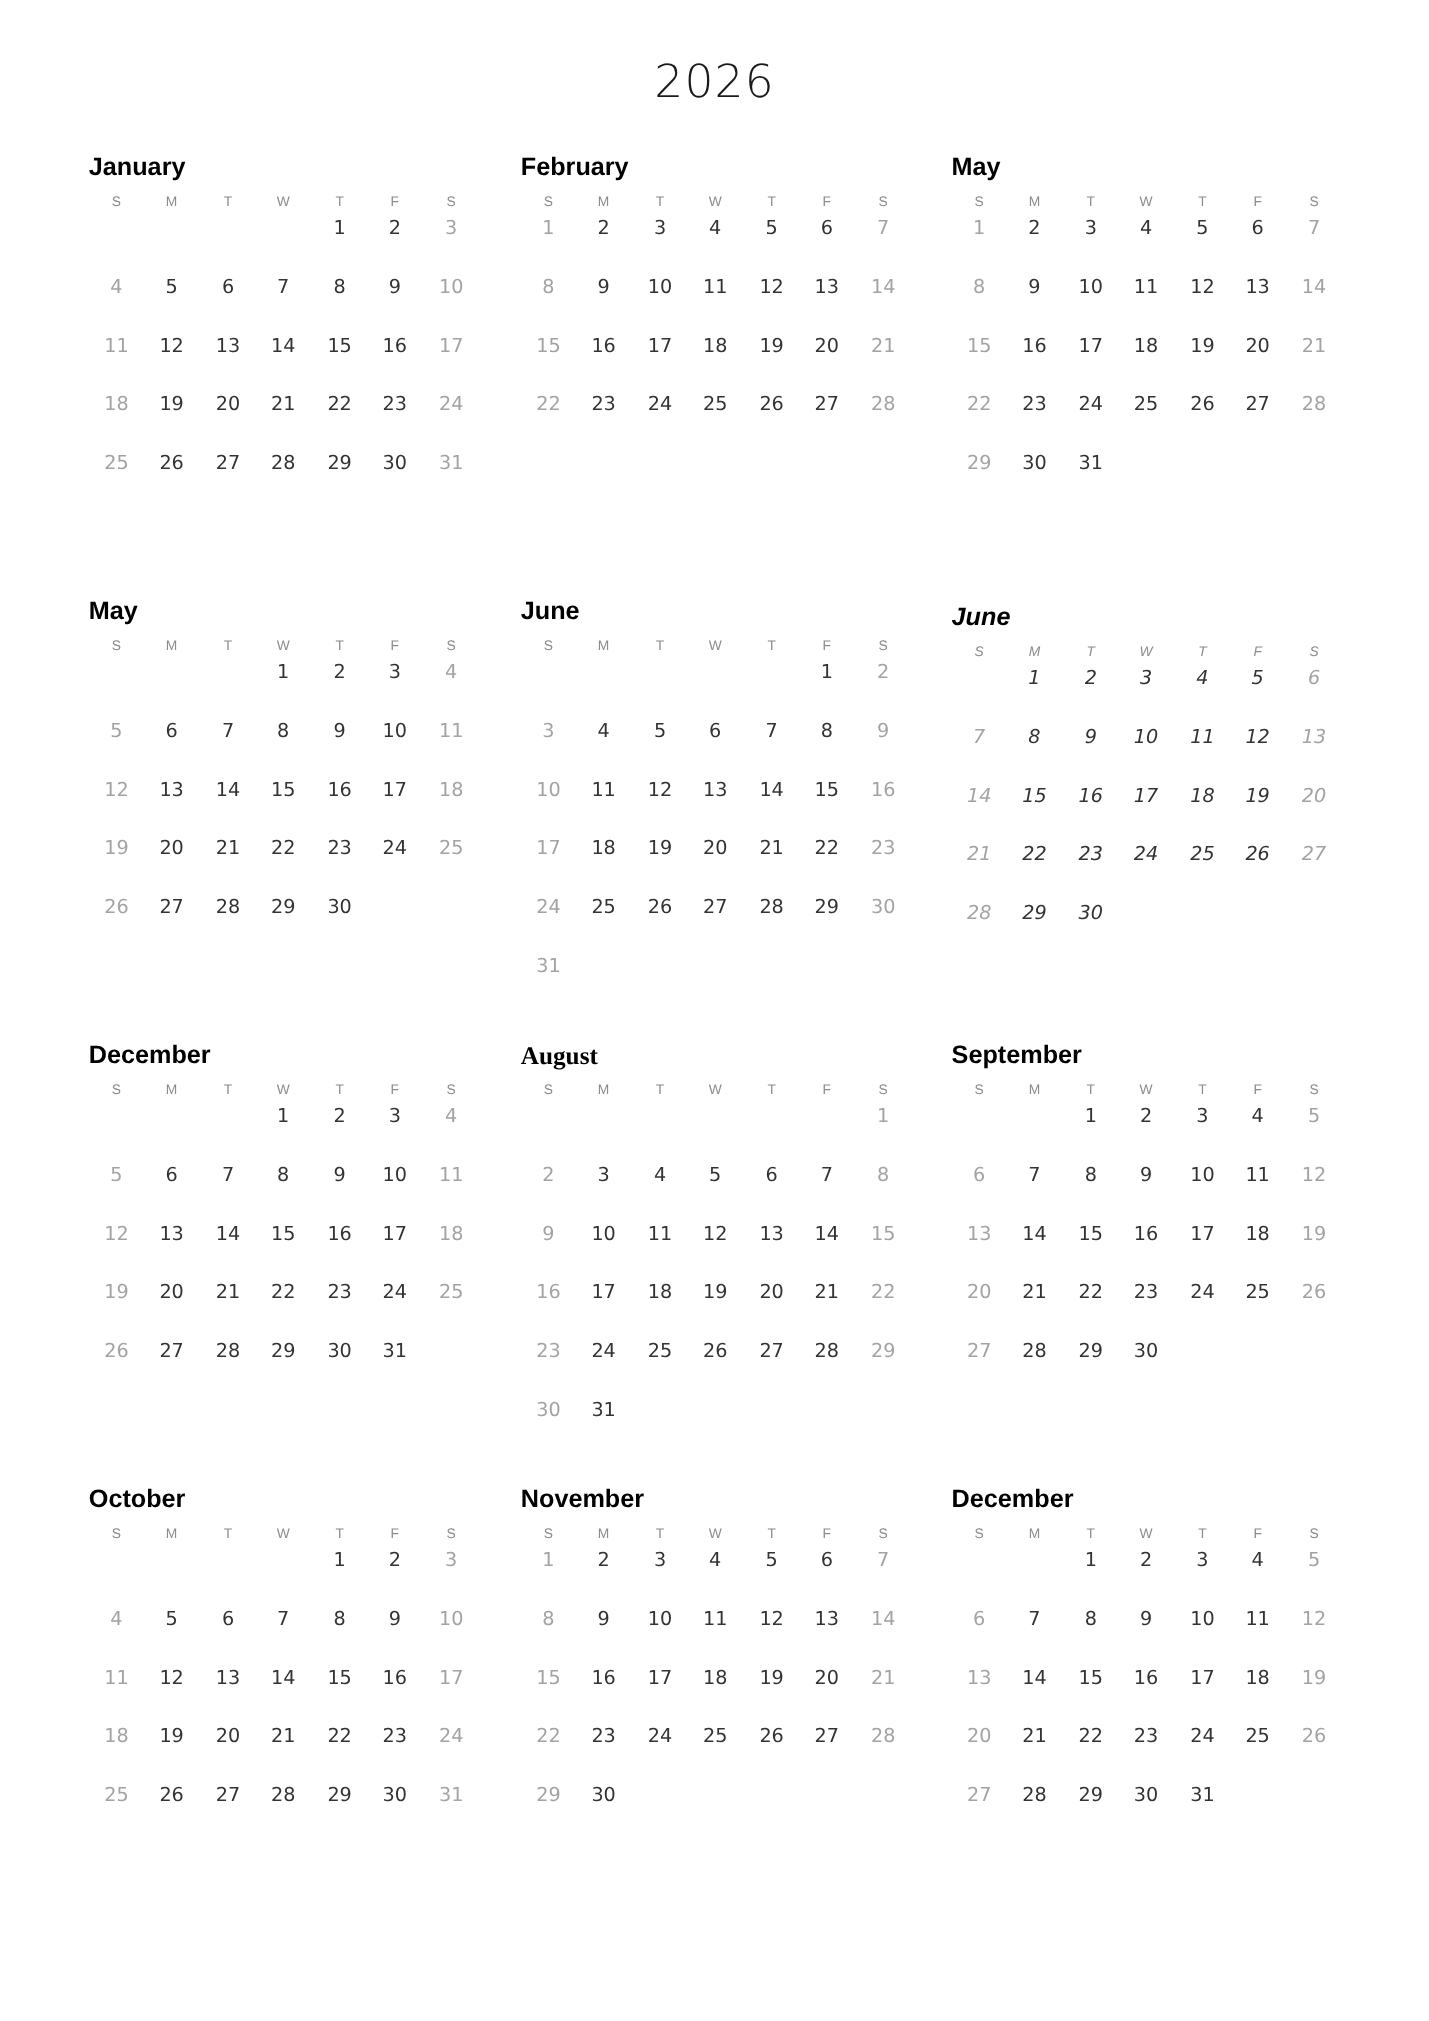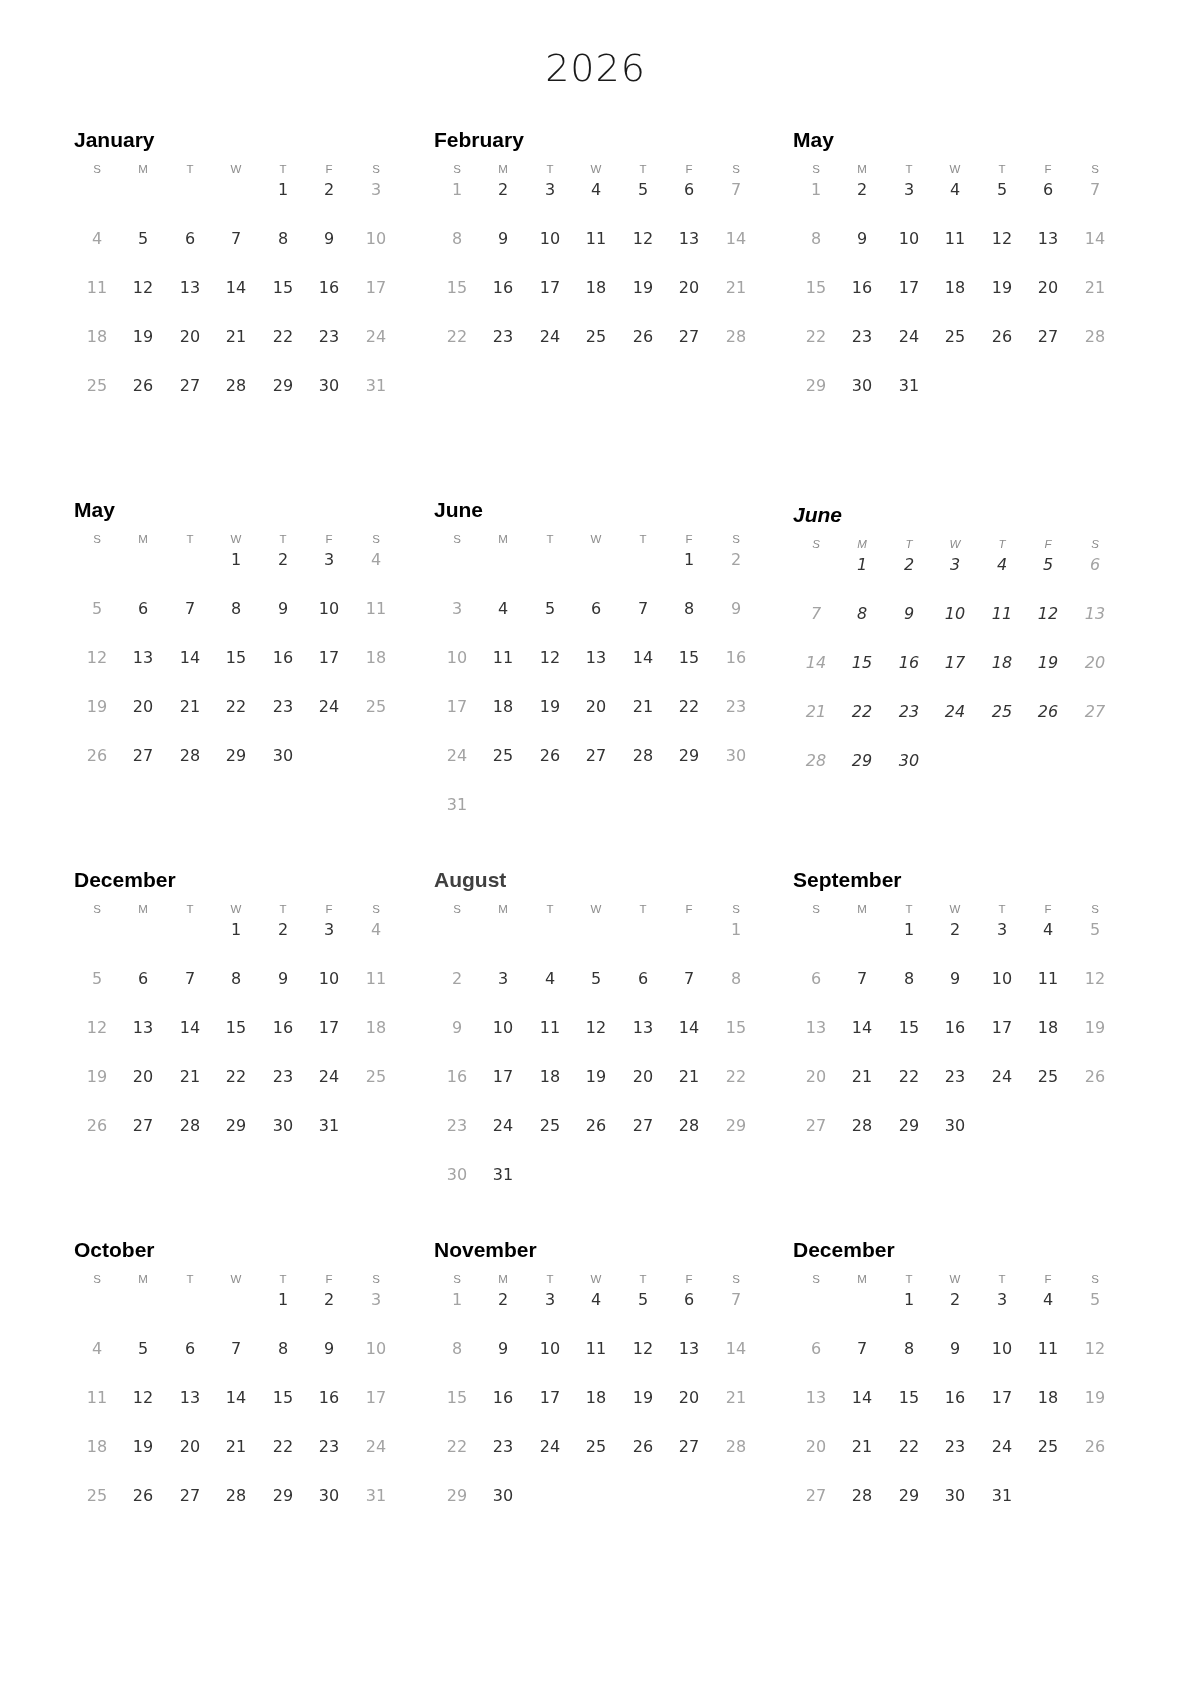--- a/index.html
+++ b/index.html
@@ -397,21 +397,21 @@
       <div class="week-row" style="top: 248px;">
         <div class="cell day weekend" style="left: 3px; color: rgb(163, 163, 163);">26</div>
         <div class="cell day" style="left: 49px; color: rgb(51, 51, 51);">27</div>
         <div class="cell day" style="left: 96px; color: rgb(51, 51, 51);">28</div>
         <div class="cell day" style="left: 142px; color: rgb(51, 51, 51);">29</div>
         <div class="cell day" style="left: 189px; color: rgb(51, 51, 51);">30</div>
         <div class="cell day" style="left: 235px; color: rgb(51, 51, 51);">31</div>
       </div>
     </div>
     <div class="month" style="left: 434px; top: 868px;">
-      <div class="month-name" style="color: #404040;">August</div>
+      <div class="month-name" style="color: #000000; font-family: Liberation Serif, serif;">August</div>
       <div class="dow-row">
         <div class="cell dow" style="left: 3px; color: rgb(140, 140, 140);">S</div>
         <div class="cell dow" style="left: 49px; color: rgb(140, 140, 140);">M</div>
         <div class="cell dow" style="left: 96px; color: rgb(140, 140, 140);">T</div>
         <div class="cell dow" style="left: 142px; color: rgb(140, 140, 140);">W</div>
         <div class="cell dow" style="left: 189px; color: rgb(140, 140, 140);">T</div>
         <div class="cell dow" style="left: 235px; color: rgb(140, 140, 140);">F</div>
         <div class="cell dow" style="left: 282px; color: rgb(140, 140, 140);">S</div>
       </div>
       <div class="week-row" style="top: 52px;">

